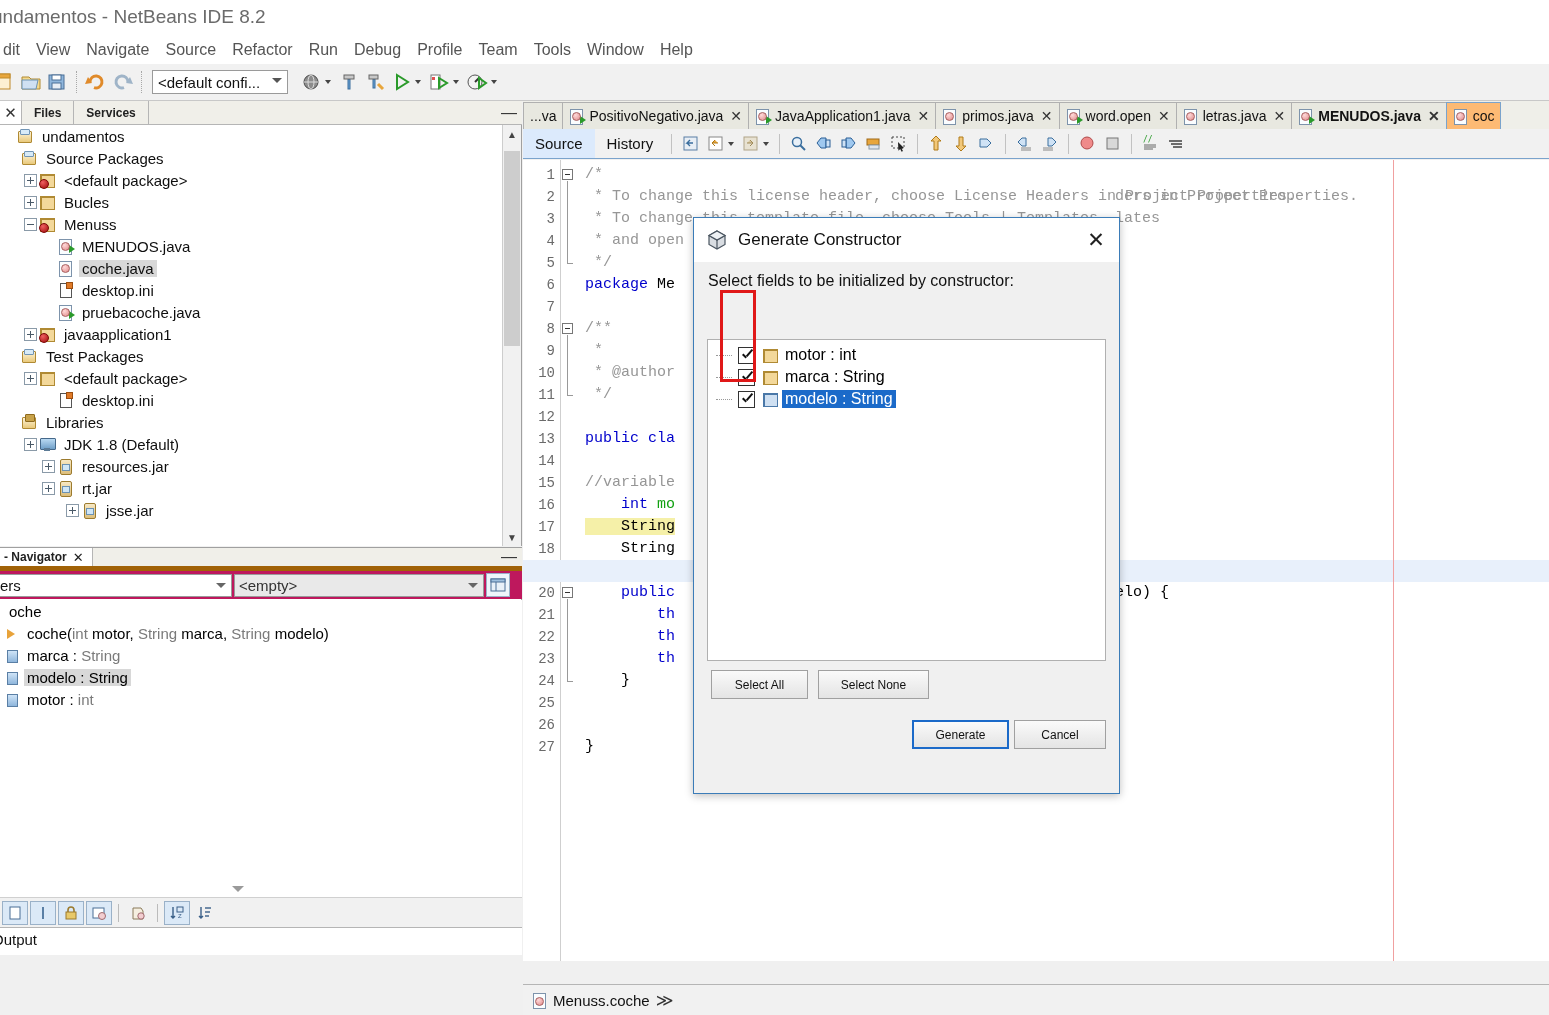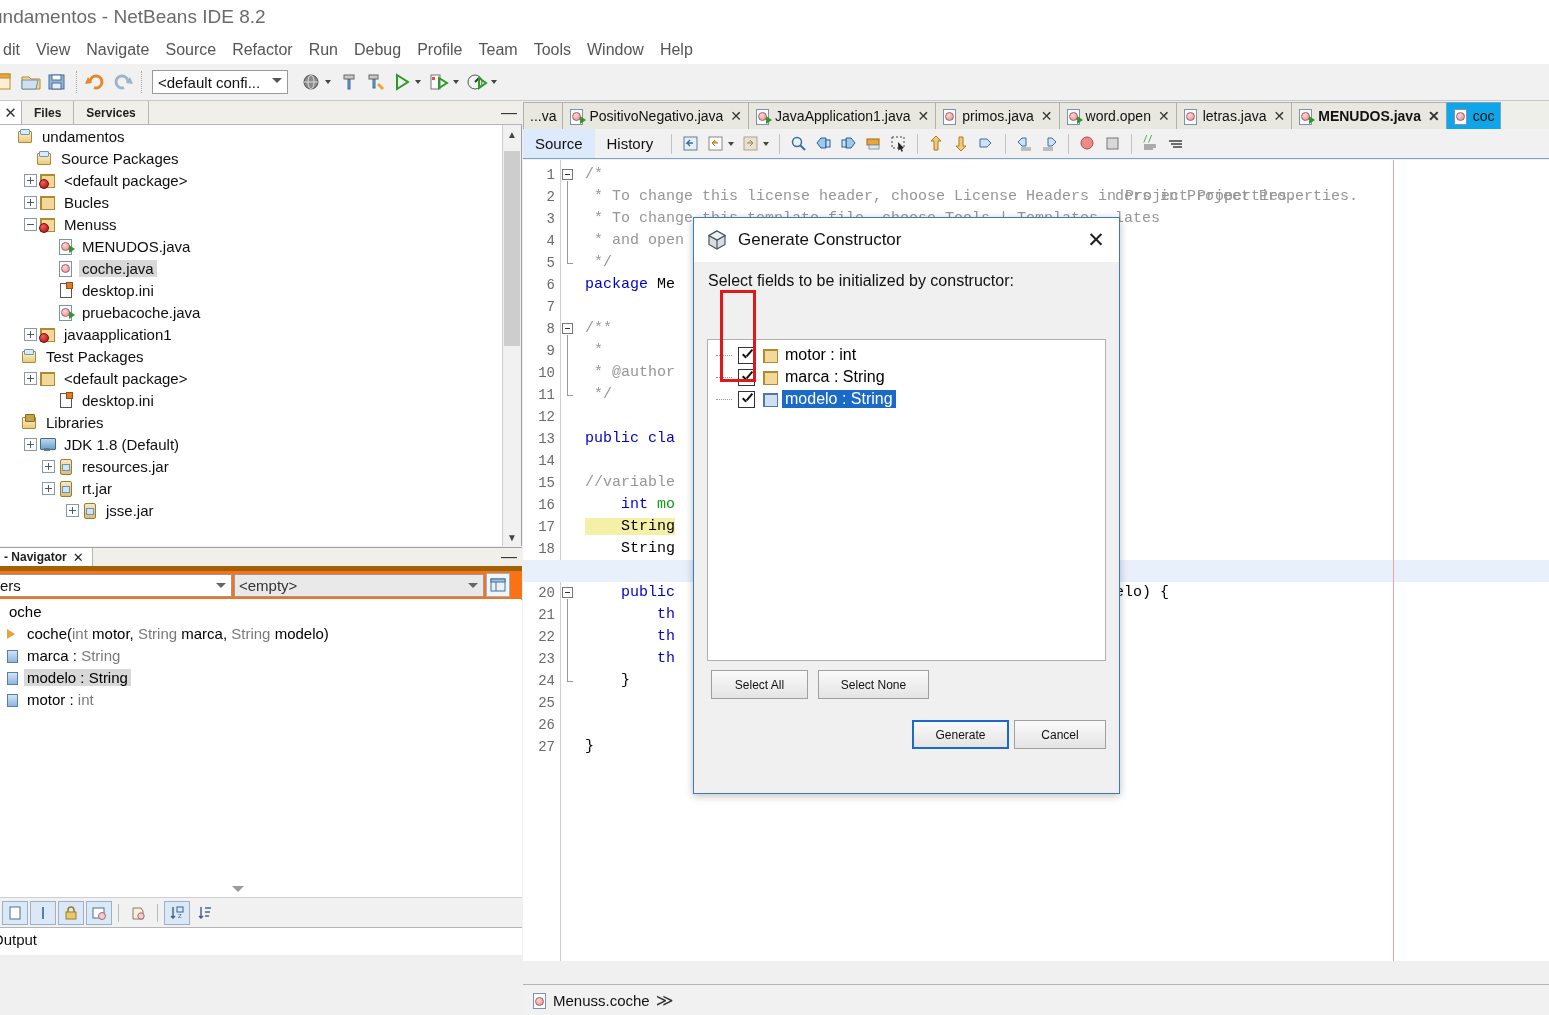--- a/index.html
+++ b/index.html
@@ -207,21 +207,21 @@
   }
   .nav-tab {
     display: flex; align-items: center; gap: 6px; padding: 0 8px 0 4px;
     background: #ffffff; border-right: 1px solid #b5b5b5;
     font-size: 12px; font-weight: bold; color: #222;
   }
   .nav-tab .x { font-size: 13px; font-weight: normal; }
   .nav-filterbar {
     position: absolute; left: 0; top: 23px; width: 522px; height: 28px;
     display: flex; align-items: center; gap: 2px; padding: 2px 0 2px 0;
-    background: #f97316;
+    background: #be185d;
   }
   .nav-combo {
     height: 23px; background: #ffffff; border: 1px solid #9a9a9a;
     display: flex; align-items: center; position: relative;
     font-size: 15px; color: #111; padding-left: 4px;
   }
   .nav-combo.c1 { width: 237px; margin-left: -5px; }
   .nav-combo.c2 { width: 250px; background: #e9e9e9; color: #333; }
   .nav-combo .arrow {
     position: absolute; right: 5px; top: 8px;
@@ -283,21 +283,21 @@
     position: absolute; left: 0; top: 0; width: 1026px; height: 28px;
     background: #efefe9; display: flex; align-items: flex-end; overflow: hidden;
   }
   .etab {
     height: 27px; display: flex; align-items: center; gap: 5px;
     padding: 0 6px 0 6px; background: #e8e8e0;
     border: 1px solid #b0b0b0; border-bottom: none;
     font-size: 14px; color: #111; white-space: nowrap; position: relative;
     margin-right: -1px;
   }
-  .etab.active { background: #0ea5e9; border-color: #7aa3cc; }
+  .etab.active { background: #fdba74; border-color: #7aa3cc; }
   .etab .tx { font-size: 14px; color: #333; margin-left: 2px; }
   .etab.bold { font-weight: bold; }
   .ficon { display: inline-block; width: 15px; height: 15px; position: relative; flex: 0 0 auto; }
   .ficon:before {
     content: ''; position: absolute; left: 1px; top: 0px; width: 11px; height: 14px;
     background: #fafdff; border: 1px solid #7d93ab;
   }
   .ficon:after {
     content: ''; position: absolute; left: 3px; top: 3px; width: 7px; height: 7px;
     background: radial-gradient(circle at 35% 30%, #ffd9d9, #e08a8a);
@@ -581,21 +581,21 @@
       <div class="panel-tab">Files</div>
       <div class="panel-tab">Services</div>
       <div class="panel-minimize">—</div>
     </div>
     <div class="tree" id="project-tree">
         <div class="tree-row">
           <span class="tw"></span>
           <span class="ico srcroot"></span>
           <span class="lbl">undamentos</span>
         </div>
-        <div class="tree-row" style="padding-left: 21px; align-items: center;">
+        <div class="tree-row" style="padding-left: 6px; align-items: center;">
           <span class="tw"></span>
           <span class="ico srcroot"></span>
           <span class="lbl">Source Packages</span>
         </div>
         <div class="tree-row" style="padding-left: 24px;">
           <span class="tw plus"></span>
           <span class="ico pkg badge"></span>
           <span class="lbl">&lt;default package&gt;</span>
         </div>
         <div class="tree-row" style="padding-left: 24px;">

